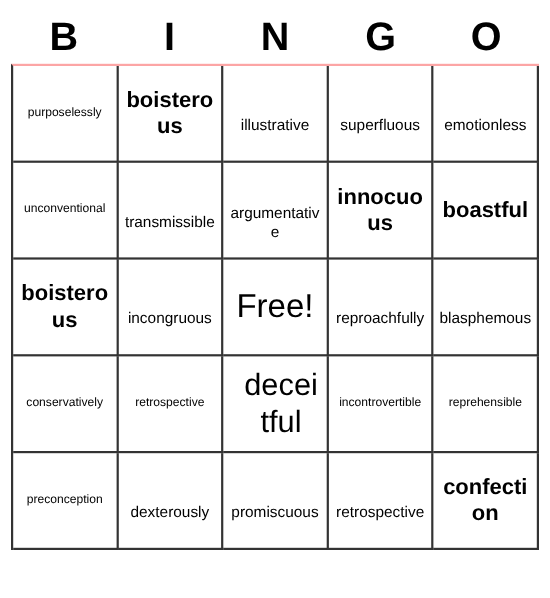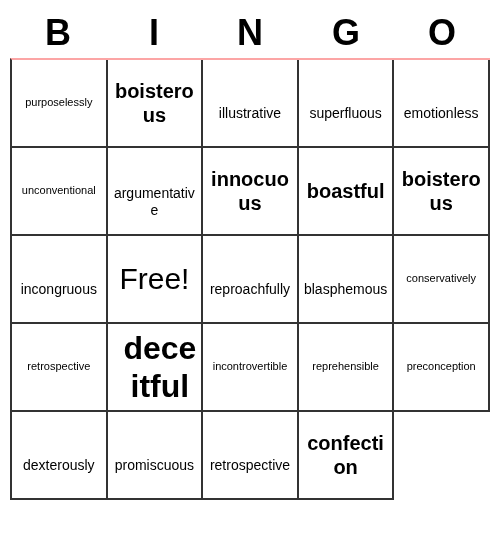--- a/index.html
+++ b/index.html
@@ -70,22 +70,22 @@
       font-size: 14px;
       margin-top: 21px;
     }
 
     .cell-large {
       font-size: 20px;
       font-weight: bold;
     }
 
     .cell-xlarge {
-      font-size: 32px;
-      font-weight: bold;
+      font-size: 28px;
+      font-weight: normal;
       margin-left: 11px;
     }
 
     .free-cell {
       font-size: 30px;
       font-weight: normal;
     }
   </style>
 </head>
 <body>
@@ -109,20 +109,23 @@
         <span class="cell-medium">illustrative</span>
       </div>
       <div class="bingo-cell">
         <span class="cell-medium">superfluous</span>
       </div>
       <div class="bingo-cell">
         <span class="cell-medium">emotionless</span>
       </div>
       <div class="bingo-cell">
         <span class="cell-small">unconventional</span>
+      </div>
+      <div class="bingo-cell">
+        <span class="cell-medium">transmissible</span>
       </div>
       <div class="bingo-cell">
         <span class="cell-medium">argumentative</span>
       </div>
       <div class="bingo-cell">
         <span class="cell-large">innocuous</span>
       </div>
       <div class="bingo-cell">
         <span class="cell-large">boastful</span>
       </div>

